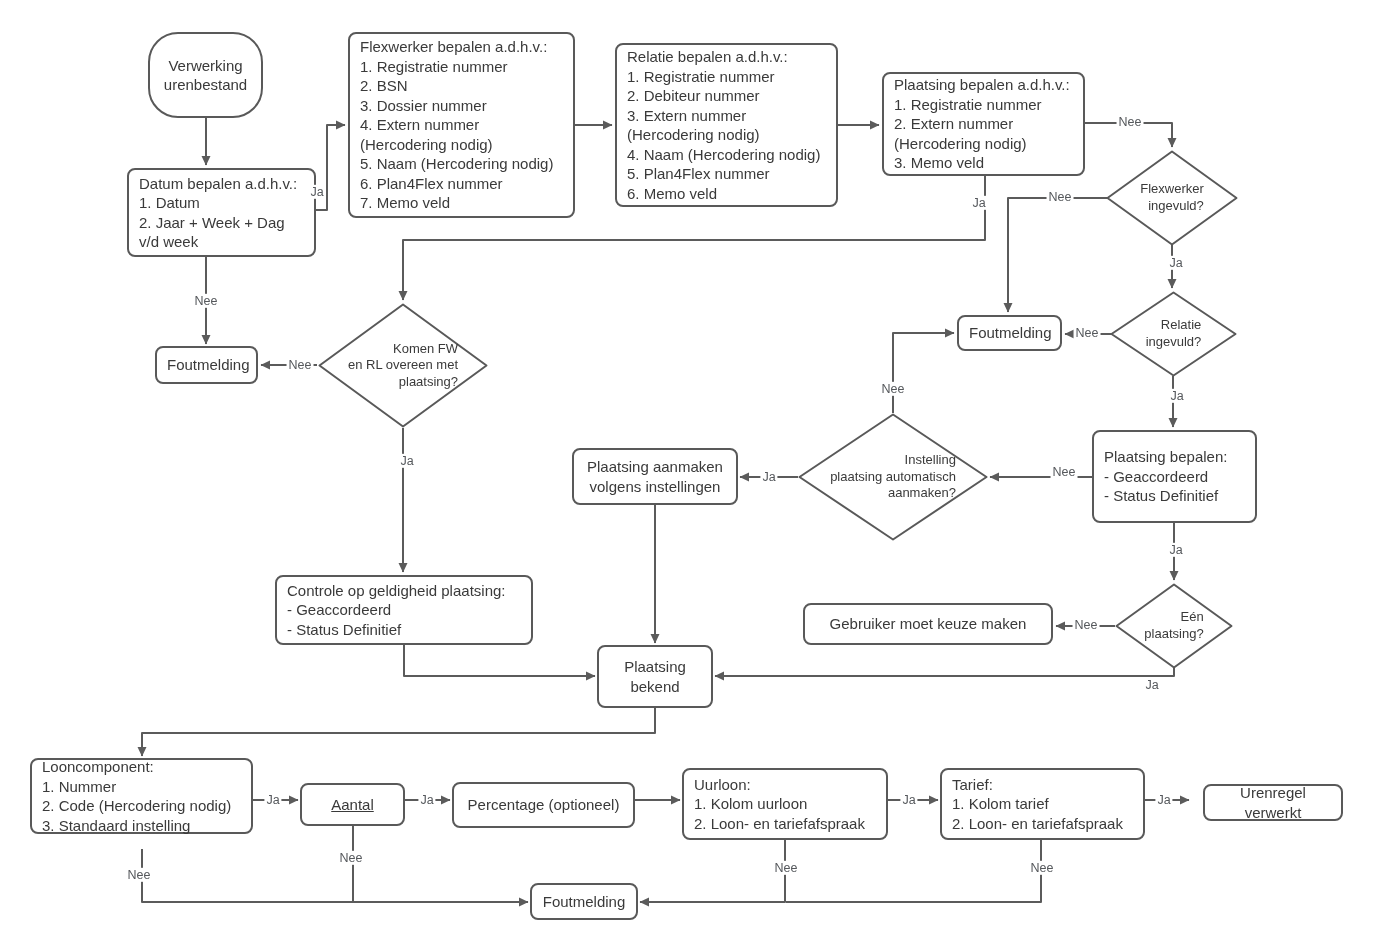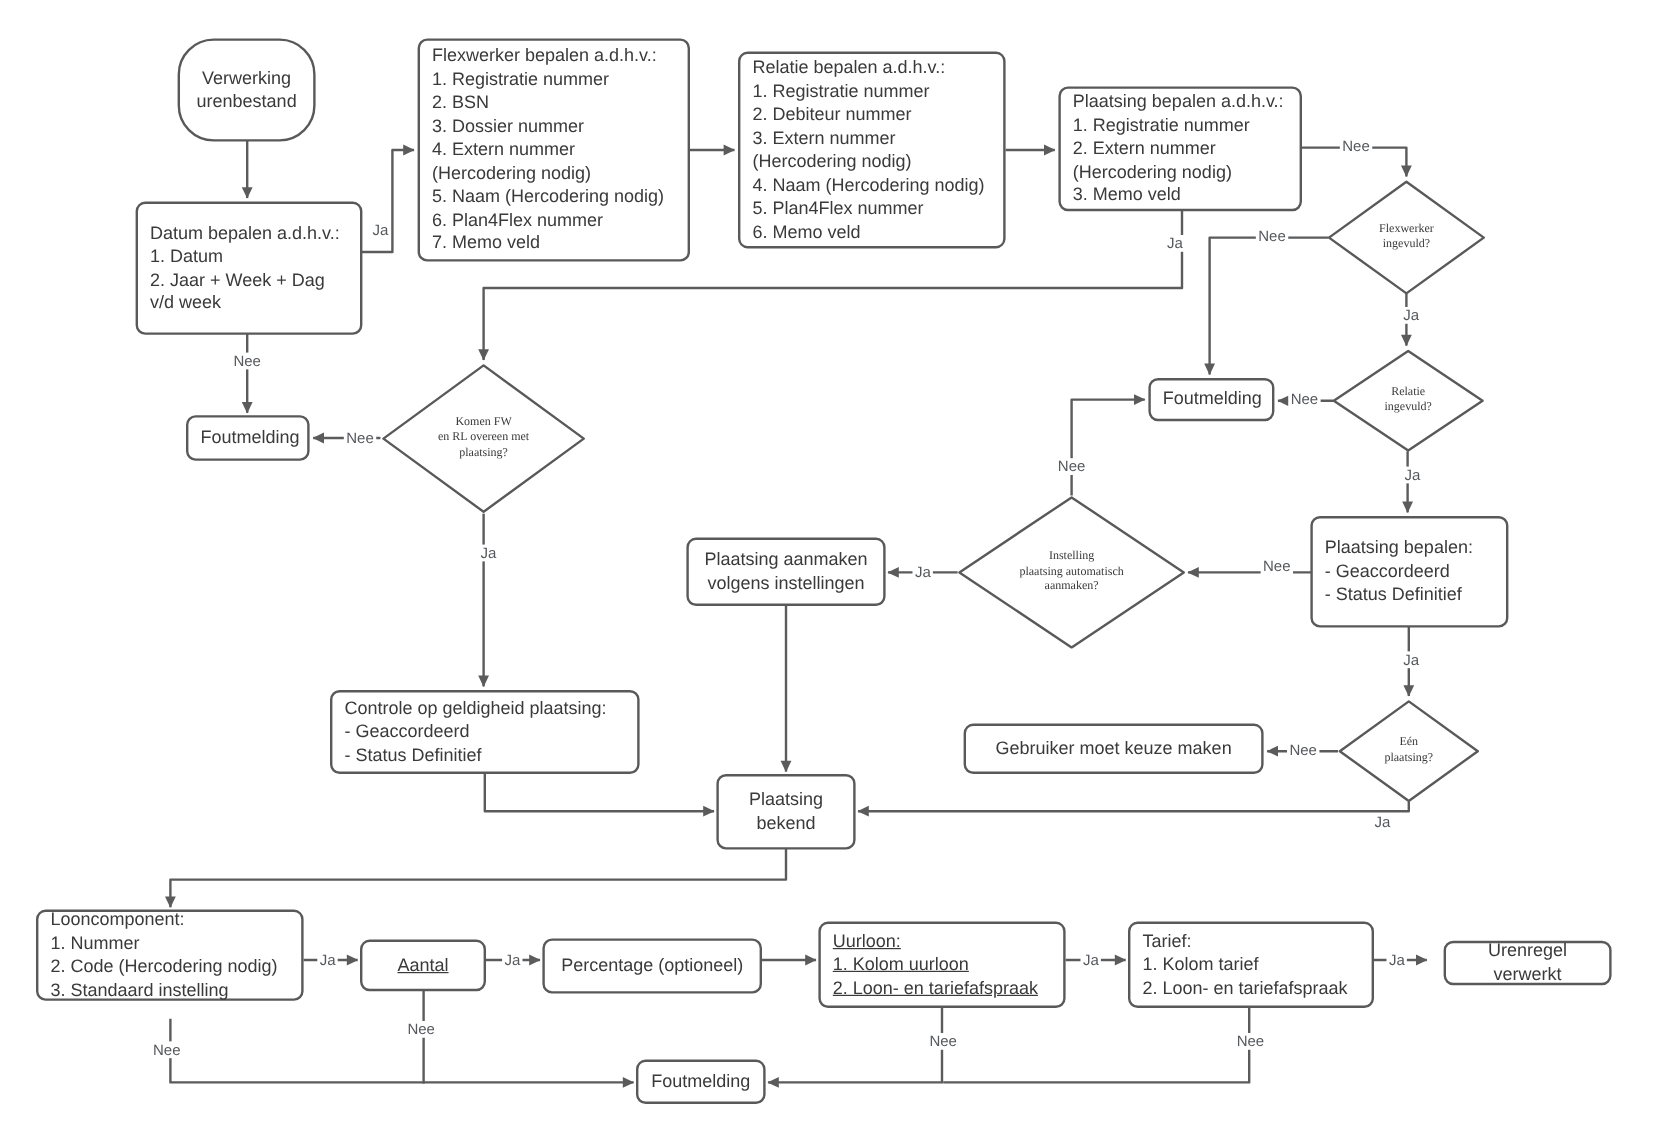--- a/index.html
+++ b/index.html
@@ -17,22 +17,22 @@
     display:flex; align-items:center; padding:4px 10px;
   }
   .nlabel { white-space:pre-line; width:100%; text-align:center; }
   .node.box.left .nlabel { text-align:left; }
   .node.diamond { position:absolute; }
   .node.diamond svg { position:absolute; left:0; top:0; display:block; }
   .node.diamond polygon { fill:var(--background,#ffffff); stroke:var(--border,#595959); stroke-width:2; stroke-linejoin:round; }
   .dtext {
     position:absolute; left:0; top:0; right:0; bottom:0;
     display:flex; align-items:center; justify-content:center;
-    text-align:center; white-space:pre-line;
-    color:var(--text,#3a3a3a); font-size:10px; line-height:1.28;font-family:Liberation Serif, serif;
+    text-align:right; white-space:pre-line;
+    color:var(--text,#3a3a3a); font-size:13px; line-height:1.28;
   }
   .elabel {
     position:absolute; z-index:2; transform:translate(-50%,-50%);
     background:var(--background,#ffffff); color:var(--label,#55585c);
     font-size:12.5px; font-weight:normal; line-height:1.15; padding:0 2px;
   }
 </style>
 </head>
 <body>
 
@@ -74,21 +74,21 @@
     <polyline class="edge" points="142,850 142,902 527,902" marker-end="url(#arrow)"></polyline>
     <polyline class="edge" points="353,826 353,902"></polyline>
     <polyline class="edge" points="785,840 785,902 641,902" marker-end="url(#arrow)"></polyline>
     <polyline class="edge" points="1041,840 1041,902 787,902"></polyline>
   </svg>
 
   <div class="node box" style="left:148px;top:32px;width:115px;height:86px;border-radius:30px;">
       <div class="nlabel">Verwerking
 urenbestand</div>
     </div>
-  <div class="node box left" style="left:113px;top:168px;width:189px;height:111px;">
+  <div class="node box left" style="left:127px;top:168px;width:189px;height:89px;">
       <div class="nlabel">Datum bepalen a.d.h.v.:
 1. Datum
 2. Jaar + Week + Dag
 v/d week</div>
     </div>
   <div class="node box left" style="left:348px;top:32px;width:227px;height:186px;">
       <div class="nlabel">Flexwerker bepalen a.d.h.v.:
 1. Registratie nummer
 2. BSN
 3. Dossier nummer
@@ -147,21 +147,21 @@
 1. Nummer
 2. Code (Hercodering nodig)
 3. Standaard instelling</div>
     </div>
   <div class="node box" style="left:300px;top:783px;width:105px;height:43px;text-decoration:underline;">
       <div class="nlabel">Aantal</div>
     </div>
   <div class="node box" style="left:452px;top:782px;width:183px;height:46px;">
       <div class="nlabel">Percentage (optioneel)</div>
     </div>
-  <div class="node box left" style="left:682px;top:768px;width:206px;height:72px;text-decoration:underline;">
+  <div class="node box left" style="left:682px;top:768px;width:206px;height:72px;">
       <div class="nlabel">Uurloon:
 1. Kolom uurloon
 2. Loon- en tariefafspraak</div>
     </div>
   <div class="node box left" style="left:940px;top:768px;width:205px;height:72px;">
       <div class="nlabel">Tarief:
 1. Kolom tarief
 2. Loon- en tariefafspraak</div>
     </div>
   <div class="node box" style="left:1203px;top:784px;width:140px;height:37px;">

